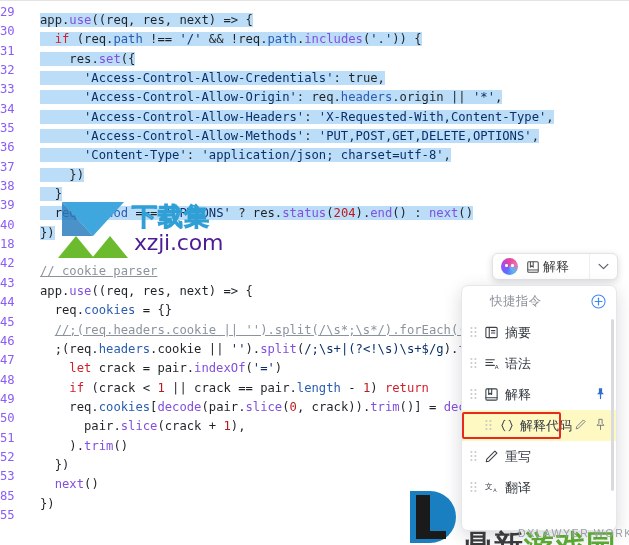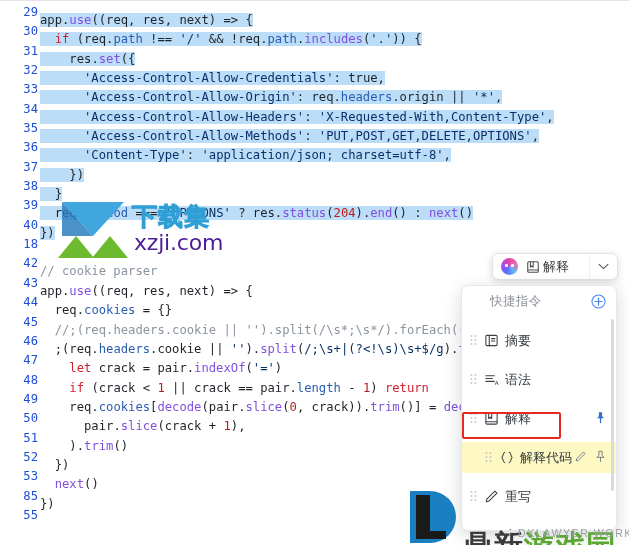--- a/index.html
+++ b/index.html
@@ -26,39 +26,39 @@
     position: relative;
     height: 19.35px;
     line-height: 19.35px;
     white-space: pre;
     font-size: 12.2px;
     font-family: "DejaVu Sans Mono", "Liberation Mono", monospace;
     color: #24292e;
   }
   .ln {
     position:absolute; left:0; top:0; width:38px;
-    text-align:right;
-    color:#1d4ed8;
+    text-align:left;
+    color:#8b5cf6;
     font-size:12.2px;
     font-family:"DejaVu Sans Mono","Liberation Mono",monospace;
   }
   .ctext {
     position:absolute; left:40px; top:0;
     white-space:pre;
     margin-top:8px;
   }
   .sel { background:#bcddf7; }
 
   
   .t-plain  { color:#1f2328; }
   .t-prop   { color:#2a5db0; }
   .t-fn     { color:#8250df; }
   .t-kw     { color:#cf222e; }
   .t-str    { color:#0a3069; }
-  .t-com    { color:#8b949e; }
+  .t-com    { color:#8b949e;text-decoration:underline; }
   .t-num    { color:#b91c1c; }
   .t-op     { color:#1f2328; }
   .t-re     { color:#0a3069; }
 
   
   #ai-pill {
     position:absolute; left:492px; top:253px;
     height:27px; width:126px;
     background:#ffffff;
     border:1px solid #e2e3e6;
@@ -99,21 +99,20 @@
     height:31px; display:flex; align-items:center;
     padding:0 10px 0 28px;
   }
   #panel-title { font-size:12.5px; color:#8b8f98; letter-spacing:.4px; }
   #add-btn { margin-left:auto; width:15px; height:15px; }
   #panel-list { position:relative; }
   .sc-row {
     height:31px; display:flex; align-items:center;
     padding-left:8px; padding-right:7px;
     position:relative;
-    margin-top:8px;
   }
   .sc-row .grip { width:11px; flex:none; opacity:.75; }
   .sc-row .sicon { width:17px; flex:none; display:flex; align-items:center; justify-content:center; margin-left:2px; }
   .sc-row .slabel { font-size:13px; color:#333940; margin-left:5px; white-space:nowrap; }
   .sc-row .tail { margin-left:auto; display:flex; align-items:center; gap:7px; padding-right:2px; }
   .sc-row.active { background:#fef9c3;padding-left:23px; }
   #sel-outline {
     position:absolute; left:0px; top:130px; width:99px; height:27px;
     border:2px solid #e8291f; border-radius:2px; pointer-events:none;
     z-index:3;

